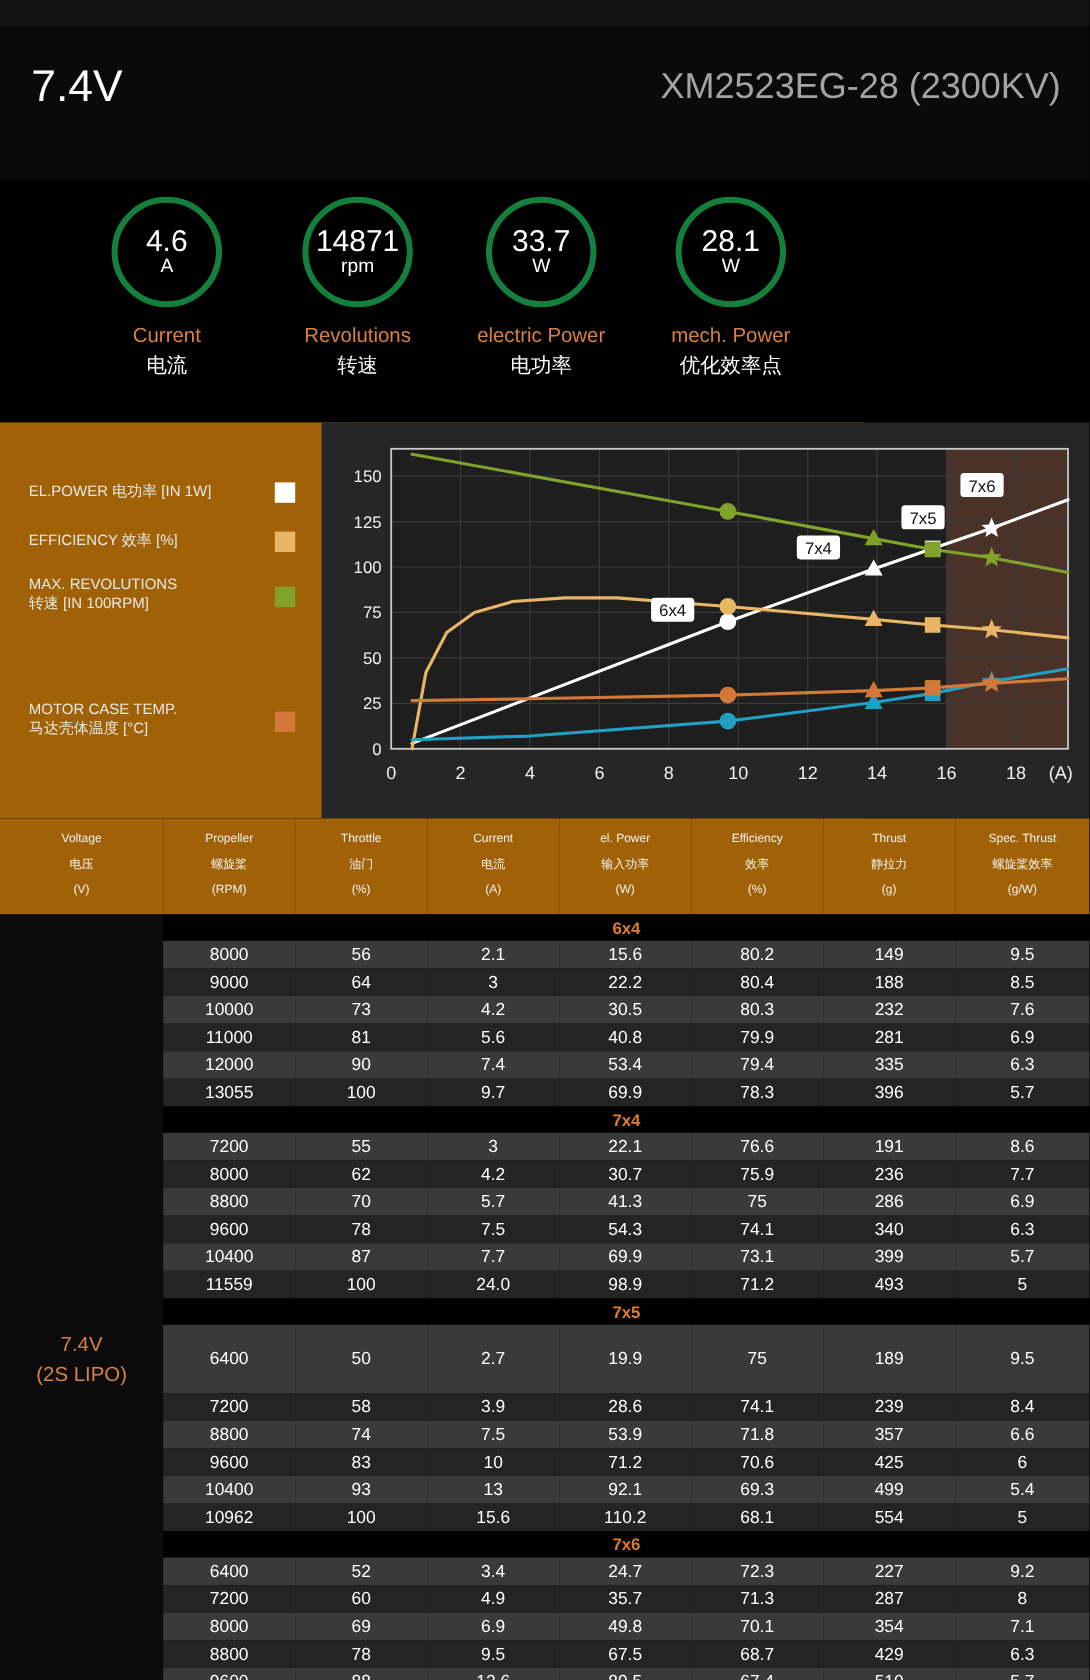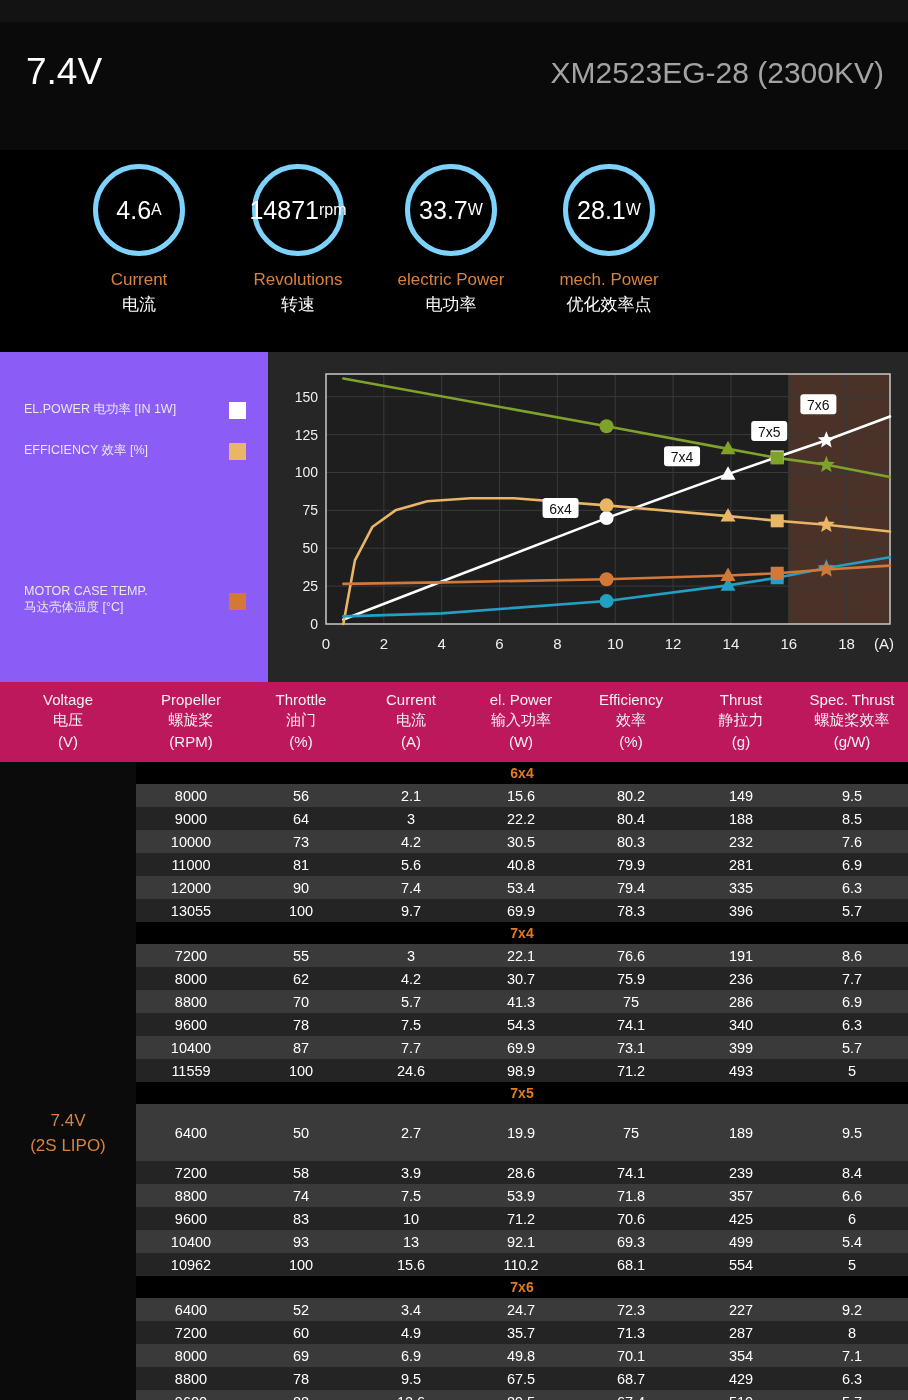--- a/index.html
+++ b/index.html
@@ -38,33 +38,33 @@
   
   #gauges {
     position:absolute; left:0; top:150px; width:908px; height:200px;
     background:#000;
   }
   .gauge {
     position:absolute; top:0; width:152px; height:200px; text-align:center;
   }
   .ring {
     width:92px; height:92px; margin:14px auto 0;
-    border:5px solid #7dd3fc; border-radius:50%;
-    display:flex; align-items:center; justify-content:center;
+    border:5px solid #15803d; border-radius:50%;
+    display:flex; flex-direction:column; align-items:center; justify-content:center;
   }
   .ring .val { font-size:25px; line-height:26px; color:#fff; }
   .ring .unit { font-size:16px; line-height:18px; color:#fff; }
   .g-en { margin-top:14px; font-size:17px; color:#d9813f; white-space:nowrap; }
   .g-cn { margin-top:3px; font-size:17px; color:#fff;
           font-family:"DejaVu Sans",sans-serif; white-space:nowrap; }
 
   
   #chart-panel {
     position:absolute; left:0; top:352px; width:720px; height:330px;
-    background:#8b5cf6;
+    background:#a16207;
   }
   #legend { position:absolute; left:0; top:0; width:268px; height:330px; }
   .lg-row { position:absolute; left:24px; width:232px; }
   .lg-text { font-size:12.5px; line-height:15.5px; color:#e8e8e8; }
   .lg-sw {
     position:absolute; right:10px; width:17px; height:17px;
   }
 
   #plot-wrap {
     position:absolute; left:268px; top:0; width:640px; height:330px;
@@ -72,22 +72,22 @@
   }
   #plot-svg { position:absolute; left:0; top:0; }
 
   
   #table-zone {
     position:absolute; left:0; top:682px; width:908px; height:718px;
     background:#0b0b0b;
   }
   table { border-collapse:collapse; width:908px; table-layout:fixed; }
   th {
-    font-weight:400; color:#f2f2f2; font-size:15px; line-height:21px;
-    padding:7px 0 10px; vertical-align:top; background:#be185d;
+    font-weight:400; color:#f2f2f2; font-size:10px; line-height:21px;
+    padding:7px 0 10px; vertical-align:top; background:#a16207;
   }
   th .cn { font-family:"DejaVu Sans",sans-serif; display:block; }
   th .un { display:block; }
   td { font-size:14.5px; color:#fff; text-align:center; padding:3.5px 0; }
   tr.r-odd td { background:#3a3a3a; }
   tr.r-even td { background:#242424; }
   td.volt-cell { background:#0b0b0b !important; color:#d9813f; font-size:17px;
                  line-height:25px; vertical-align:middle; }
   tr.grp td { background:#000; color:#e07b28; font-weight:bold; font-size:14px;
               padding:3px 0; }
@@ -140,20 +140,25 @@
 <div id="chart-panel">
 
   <div id="legend">
     <div class="lg-row" style="top:50px;">
       <div class="lg-text">EL.POWER 电功率 [IN 1W]</div>
       <div class="lg-sw" style="top:0;background:#ffffff;"></div>
     </div>
     <div class="lg-row" style="top:91px;">
       <div class="lg-text">EFFICIENCY 效率 [%]</div>
       <div class="lg-sw" style="top:0;background:#e8b665;"></div>
+    </div>
+    <div class="lg-row" style="top:128px;">
+      <div class="lg-text">MAX. REVOLUTIONS</div>
+      <div class="lg-text cn">转速 [IN 100RPM]</div>
+      <div class="lg-sw" style="top:9px;background:#7fa22a;"></div>
     </div>
     <div class="lg-row" style="top:232px;">
       <div class="lg-text">MOTOR CASE TEMP.</div>
       <div class="lg-text cn">马达壳体温度 [°C]</div>
       <div class="lg-sw" style="top:9px;background:#d2793a;"></div>
     </div>
   </div>
 
   <div id="plot-wrap">
     <svg id="plot-svg" width="640" height="330" viewBox="0 0 640 330">
@@ -402,21 +407,21 @@
           <td>7.7</td>
           <td>69.9</td>
           <td>73.1</td>
           <td>399</td>
           <td>5.7</td>
         </tr>
         <tr class="r-even">
           <td class="volt-cell"></td>
           <td>11559</td>
           <td>100</td>
-          <td>24.6</td>
+          <td>24.0</td>
           <td>98.9</td>
           <td>71.2</td>
           <td>493</td>
           <td>5</td>
         </tr>
         <tr class="grp">
           <td class="blank"></td>
           <td colspan="7">7x5</td>
         </tr>
         <tr class="r-odd">

